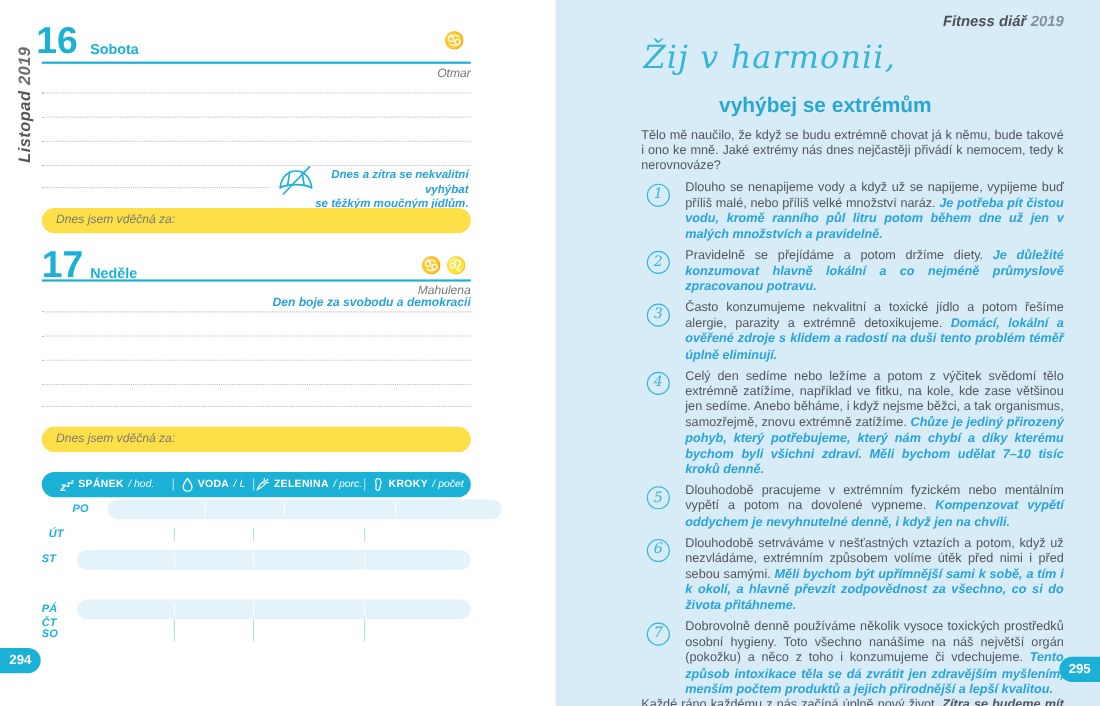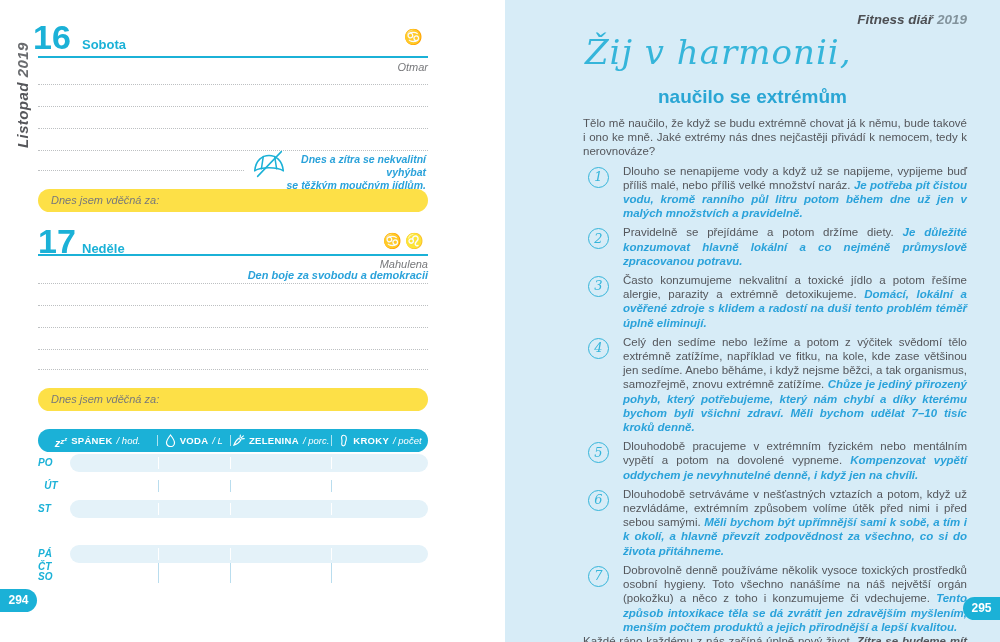--- a/index.html
+++ b/index.html
@@ -50,21 +50,21 @@
 
   .ptab{position:absolute;width:37px;height:23px;background:#1bb1d7;color:#fff;font-weight:bold;font-size:12px;
     text-align:center;line-height:23px;}
   .ptab.left{left:0;top:589px;border-radius:0 12px 12px 0;}
   .ptab.right{right:0;top:597px;border-radius:12px 0 0 12px;}
 
   
   .rp-header{position:absolute;top:12px;right:33px;font-size:13.5px;color:#4d4f53;font-weight:bold;font-style:italic;}
   .rp-header .yr{font-weight:600;color:#82939c;margin-left:4px;}
   .rp-title{position:absolute;left:80px;top:28px;font-family:"DejaVu Serif",serif;font-style:italic;
-    font-size:34px;line-height:48px;color:#35b5da;letter-spacing:1px;white-space:nowrap;}
+    font-size:29px;line-height:48px;color:#35b5da;letter-spacing:1px;white-space:nowrap;}
   .rp-subtitle{position:absolute;left:80px;top:86px;width:262px;text-align:right;
     font-size:19px;font-weight:bold;color:#2aa6d4;}
   .rp-body{position:absolute;left:78px;top:116px;width:384px;font-size:11.5px;line-height:14.2px;
     color:#54565b;text-align:justify;}
   .rp-body p{margin:0;}
   .point{display:flex;margin-top:5px;}
   .pbadge{flex:0 0 40px;padding-top:3px;}
   .pcircle{width:19px;height:19px;margin-left:5px;border:1.6px solid #35b5da;border-radius:50%;
     display:flex;align-items:center;justify-content:center;
     font-family:"DejaVu Serif",serif;font-style:italic;font-size:13px;color:#35b5da;}
@@ -159,21 +159,21 @@
       <div class="thsep"></div>
       <div class="thcol c4">
         <svg class="icon-svg" width="11" height="13" viewBox="0 0 12 14" fill="none" stroke="#ffffff" stroke-width="1.2">
             <path d="M6.2 1.2 C8.6 1.2 9.4 3.4 9 6 C8.7 7.8 8 8.6 8 10 C8 11.8 7 13 5.6 12.8 C4.2 12.6 3.8 11 4.2 9.4 C4.6 7.8 4.4 7 4 5 C3.6 2.8 4.2 1.2 6.2 1.2 Z"></path>
           </svg>
         <span class="lbl">KROKY</span>
         <span class="unit">/ počet</span>
       </div>
     </div>
 
-    <div class="trow" style="top:454px;">
+    <div class="trow" style="top:454px;margin-left:28px;">
       <span class="tlabel">PO</span>
       <div class="tband striped">
           <i class="tick k1"></i>
           <i class="tick k2"></i>
           <i class="tick k3"></i>
         </div>
     </div>
     <div class="trow" style="top:477px;text-align:center;">
       <span class="tlabel">ÚT</span>
       <div class="tband">
@@ -218,21 +218,21 @@
     <div class="ptab left">294</div>
   </div>
 
   <div class="page-right">
 
     <div class="rp-header">
       <span>Fitness diář</span><span class="yr">2019</span>
     </div>
 
     <div class="rp-title">Žij v harmonii,</div>
-    <div class="rp-subtitle">naučilo se extrémům</div>
+    <div class="rp-subtitle">vyhýbej se extrémům</div>
 
     <div class="rp-body">
       <p class="intro">Tělo mě naučilo, že když se budu extrémně chovat já k němu, bude takové i ono ke mně. Jaké extrémy nás dnes nejčastěji přivádí k nemocem, tedy k nerovnováze?</p>
 
       <div class="point">
         <div class="pbadge">
             <div class="pcircle">1</div>
           </div>
         <p class="ptext"><span>Dlouho se nenapijeme vody a když už se napijeme, vypijeme buď příliš malé, nebo příliš velké množství naráz.</span> <span class="hl">Je potřeba pít čistou vodu, kromě ranního půl litru potom během dne už jen v malých množstvích a pravidelně.</span></p>
       </div>

